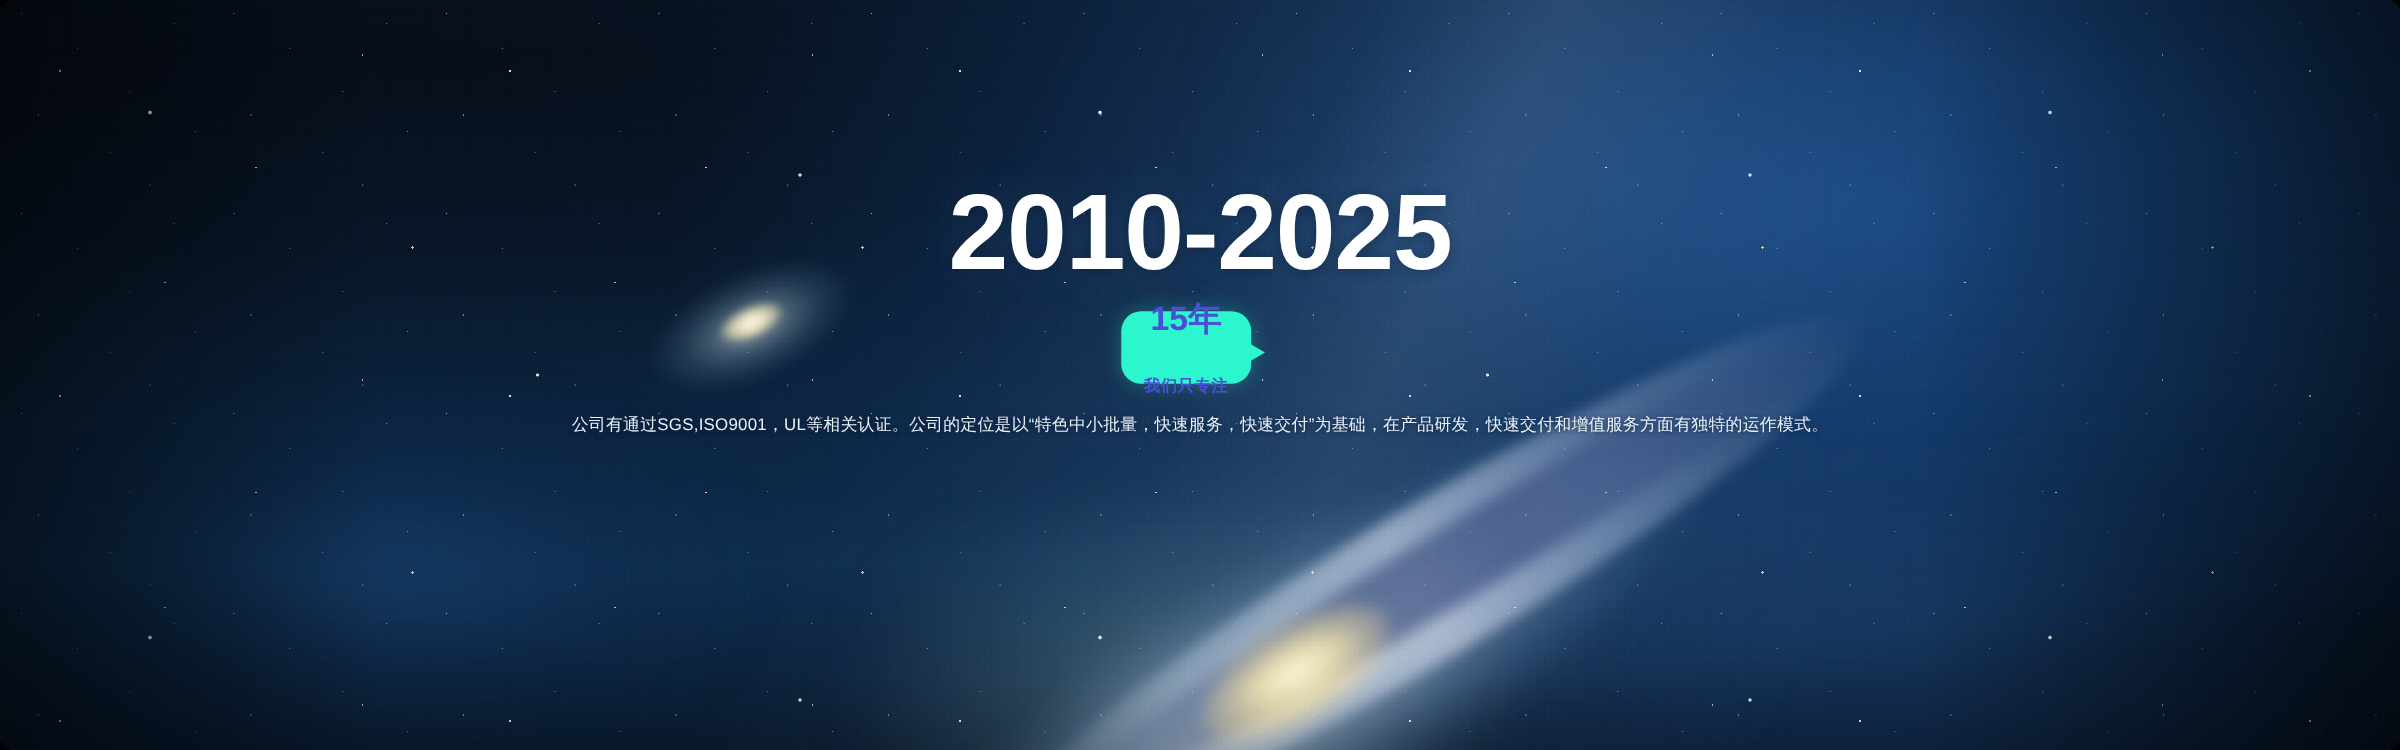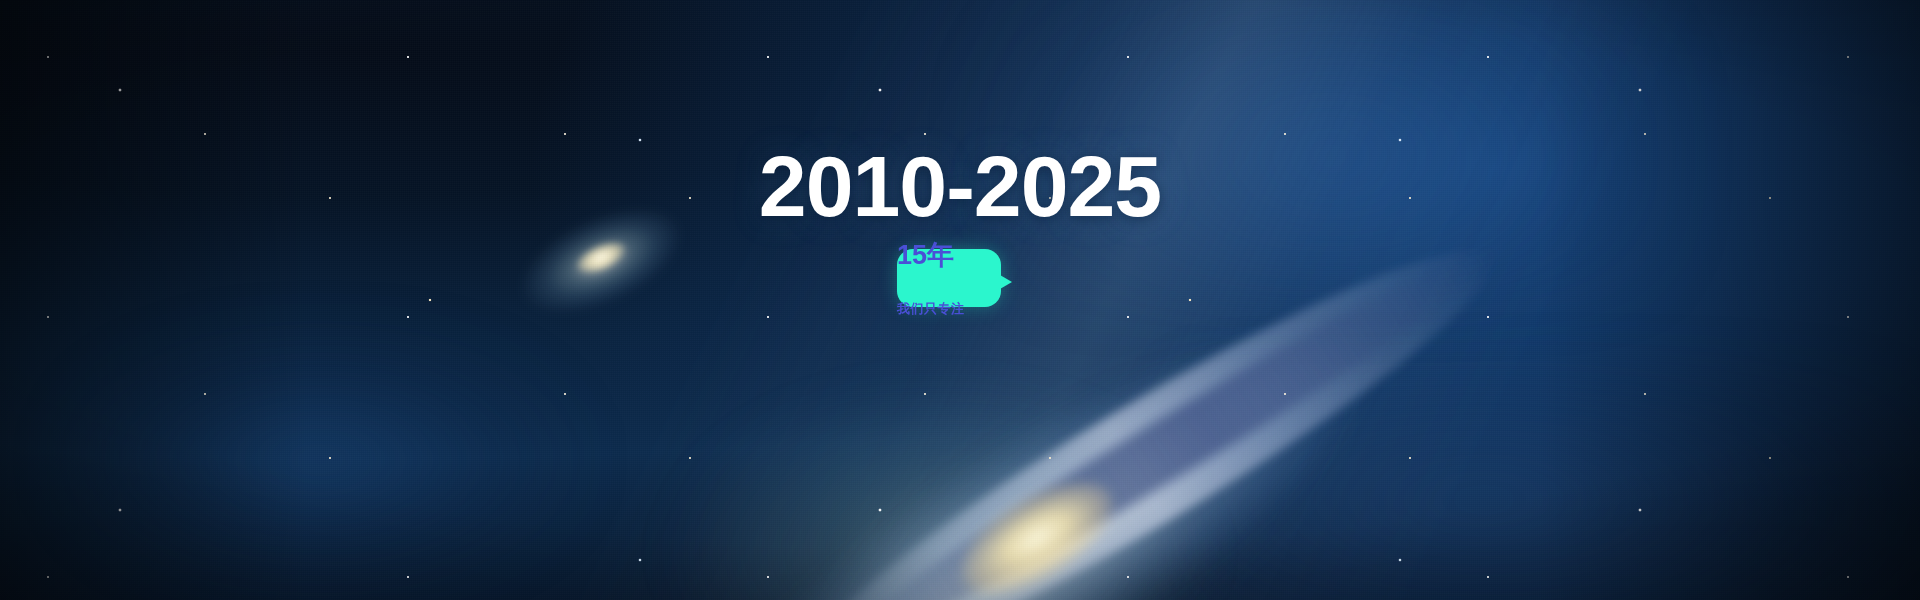--- a/index.html
+++ b/index.html
@@ -8,20 +8,21 @@
     overflow:hidden;
     background:#000;
     font-family:"Liberation Sans","DejaVu Sans",sans-serif;
   }
 
   .banner{
     position:relative;
     width:1920px; height:600px;
     overflow:hidden;
     background:#020811;
+    border-radius:11px;
   }
 
   
   .bg-base{
     position:absolute; inset:0;
     background:
       radial-gradient(130% 95% at 18% 8%,  #050c18 0%, #061426 26%, #0a2340 52%, #0d2c4e 72%, #07172c 100%);
   }
   .bg-blue-field{
     position:absolute; inset:0;
@@ -243,21 +244,21 @@
     align-items:center;
     gap:0;
   }
 
   .badge{
     position:relative;
     background:#2bf6cd;
     border-radius:16px;
     width:104px; height:58px;
     display:flex; flex-direction:column;
-    align-items:flex-start; justify-content:center;
+    align-items:center; justify-content:center;
     margin-right:22px;
     box-shadow:0 0 18px rgba(43,246,205,0.30);
     gap:28px;
   }
   .badge::after{
     content:"";
     position:absolute;
     right:-11px; top:26px;
     width:0;height:0;
     border-top:7px solid transparent;
@@ -338,15 +339,16 @@
 
     <div class="headline-row">
 
       <div class="badge">
         <div class="badge-top">15年</div>
         <div class="badge-sub">我们只专注</div>
       </div>
 
     </div>
 
+    <div class="desc">公司有通过SGS,ISO9001，UL等相关认证。公司的定位是以“特色中小批量，快速服务，快速交付”为基础，在产品研发，快速交付和增值服务方面有独特的运作模式。</div>
 
   </div>
 </div>
 
 </body></html>

